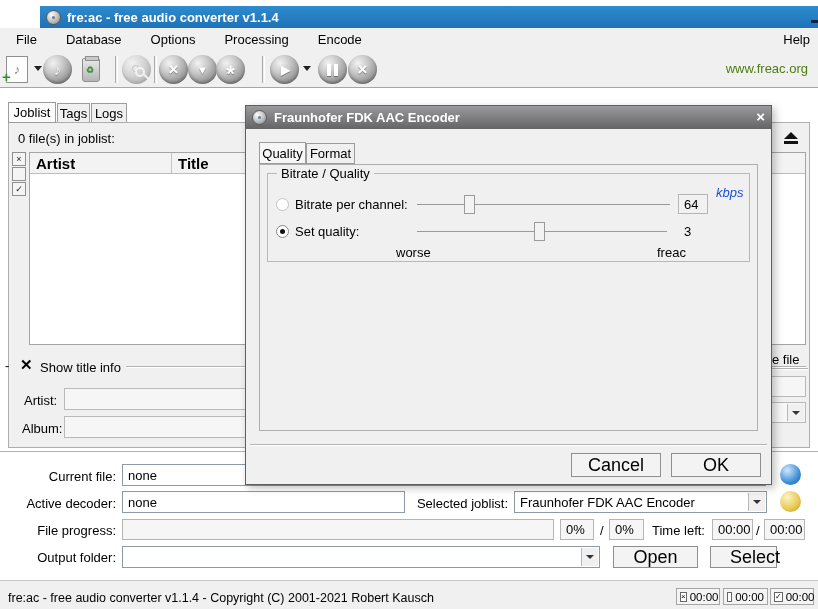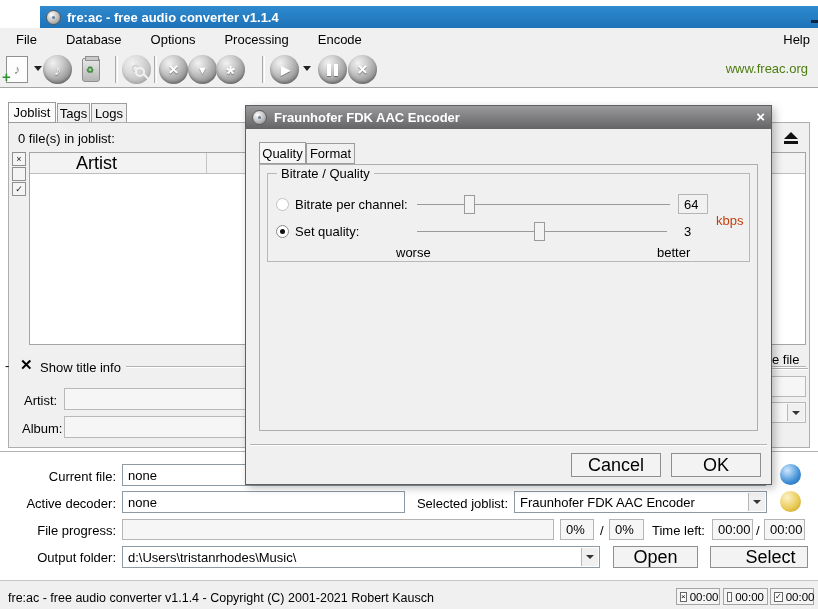--- a/index.html
+++ b/index.html
@@ -52,21 +52,21 @@
   .tab.active{background:#fbfbfb;z-index:3;}
   .tabpage{position:absolute;left:8px;top:122px;width:802px;height:326px;border:1px solid #aeaeae;
            box-sizing:border-box;background:#f0f0f0;}
   .mini-btn{position:absolute;width:14px;height:14px;border:1px solid #8f8f8f;background:#f4f4f4;
             box-sizing:border-box;display:flex;align-items:center;justify-content:center;
             font-size:9px;line-height:9px;color:#222;}
   .jl-table{position:absolute;left:29px;top:152px;width:777px;height:193px;background:#fff;
             border:1px solid #a5a5a5;box-sizing:border-box;}
   .jl-header{display:flex;height:20px;background:#f3f3f3;border-bottom:1px solid #bdbdbd;}
   .jl-hcell{border-right:1px solid #c5c5c5;box-sizing:border-box;display:flex;align-items:center;
-            padding-left:6px;font-weight:normal;font-size:18px;margin-left:40px;}
+            padding-left:6px;font-weight:bold;font-size:15px;}
   .eject-btn{position:absolute;left:776px;top:128px;width:30px;height:19px;display:flex;flex-direction:column;
              align-items:center;justify-content:center;}
   .eject-tri{width:0;height:0;border-left:7px solid transparent;border-right:7px solid transparent;border-bottom:7px solid #111;}
   .eject-bar{width:14px;height:3px;background:#111;margin-top:2px;}
 
   .inp{position:absolute;background:#fff;border:1px solid #8d99a3;box-sizing:border-box;
        display:flex;align-items:center;padding:0 5px;font-size:13px;}
   .inp.dis{background:#f6f6f6;border-color:#b9b9b9;}
   .btn{position:absolute;background:#f3f3f3;border:1px solid #8f8f8f;box-sizing:border-box;
        display:flex;align-items:center;justify-content:center;font-size:18px;}
@@ -249,27 +249,26 @@
   <div class="pct-box" style="left:560px;top:519px;width:34px;height:21px;">0%</div>
   <div class="abs" style="left:600px;top:523px;">/</div>
   <div class="pct-box" style="left:609px;top:519px;width:35px;height:21px;">0%</div>
   <div class="abs nowrap" style="left:652px;top:523px;">Time left:</div>
   <div class="pct-box" style="left:712px;top:519px;width:41px;height:21px;">00:00</div>
   <div class="abs" style="left:756px;top:523px;">/</div>
   <div class="pct-box" style="left:764px;top:519px;width:41px;height:21px;">00:00</div>
 
   <div class="rlabel" style="left:0;top:550px;width:116px;">Output folder:</div>
   <div class="inp" style="left:122px;top:546px;width:478px;height:22px;">
-    <span class="nowrap">d:\Users\tristanrhodes\Music\</span>
     <div class="dd">
         <b></b>
       </div>
   </div>
   <div class="btn" style="left:613px;top:546px;width:85px;height:22px;">Open</div>
-  <div class="btn" style="left:710px;top:546px;width:98px;height:22px;padding-left:23px;">Select</div>
+  <div class="btn" style="left:710px;top:546px;width:67px;height:22px;padding-left:23px;">Select</div>
 
   <div class="statusbar">
     <div class="abs nowrap" style="left:8px;top:10px;font-size:12.5px;">fre:ac - free audio converter v1.1.4 - Copyright (C) 2001-2021 Robert Kausch</div>
     <div class="sb-cell" style="left:676px;width:44px;">
       <span class="sb-glyph">×</span>
       <span>00:00</span>
     </div>
     <div class="sb-cell" style="left:723px;width:45px;">
       <span class="sb-glyph"></span>
       <span>00:00</span>
@@ -292,30 +291,30 @@
     <div class="dlg-panel"></div>
 
     <div class="groupbox">
       <div class="gb-label nowrap">Bitrate / Quality</div>
 
       <div class="radio dis" style="left:8px;top:24px;"></div>
       <div class="abs nowrap" style="left:27px;top:23px;">Bitrate per channel:</div>
       <div class="slider-track" style="left:149px;top:30px;width:253px;"></div>
       <div class="slider-handle" style="left:196px;top:21px;"></div>
       <div class="pct-box" style="left:410px;top:20px;width:30px;height:20px;background:#f1f1f1;">64</div>
-      <div class="abs nowrap" style="left:448px;top:39px;color:#c2410c;">kbps</div>
+      <div class="abs nowrap" style="left:448px;top:11px;color:#1d4ed8;font-style:italic;">kbps</div>
 
       <div class="radio sel" style="left:8px;top:51px;"></div>
       <div class="abs nowrap" style="left:27px;top:50px;">Set quality:</div>
       <div class="slider-track" style="left:149px;top:57px;width:250px;"></div>
       <div class="slider-handle" style="left:266px;top:48px;"></div>
       <div class="abs" style="left:416px;top:50px;">3</div>
 
       <div class="abs nowrap" style="left:128px;top:71px;">worse</div>
-      <div class="abs nowrap" style="left:389px;top:71px;">better</div>
+      <div class="abs nowrap" style="left:389px;top:71px;">freac</div>
     </div>
 
     <div class="groove" style="left:4px;top:338px;width:517px;"></div>
     <div class="btn" style="left:325px;top:347px;width:90px;height:24px;">Cancel</div>
     <div class="btn" style="left:425px;top:347px;width:90px;height:24px;">OK</div>
   </div>
 
 </div>
 
 </body></html>

